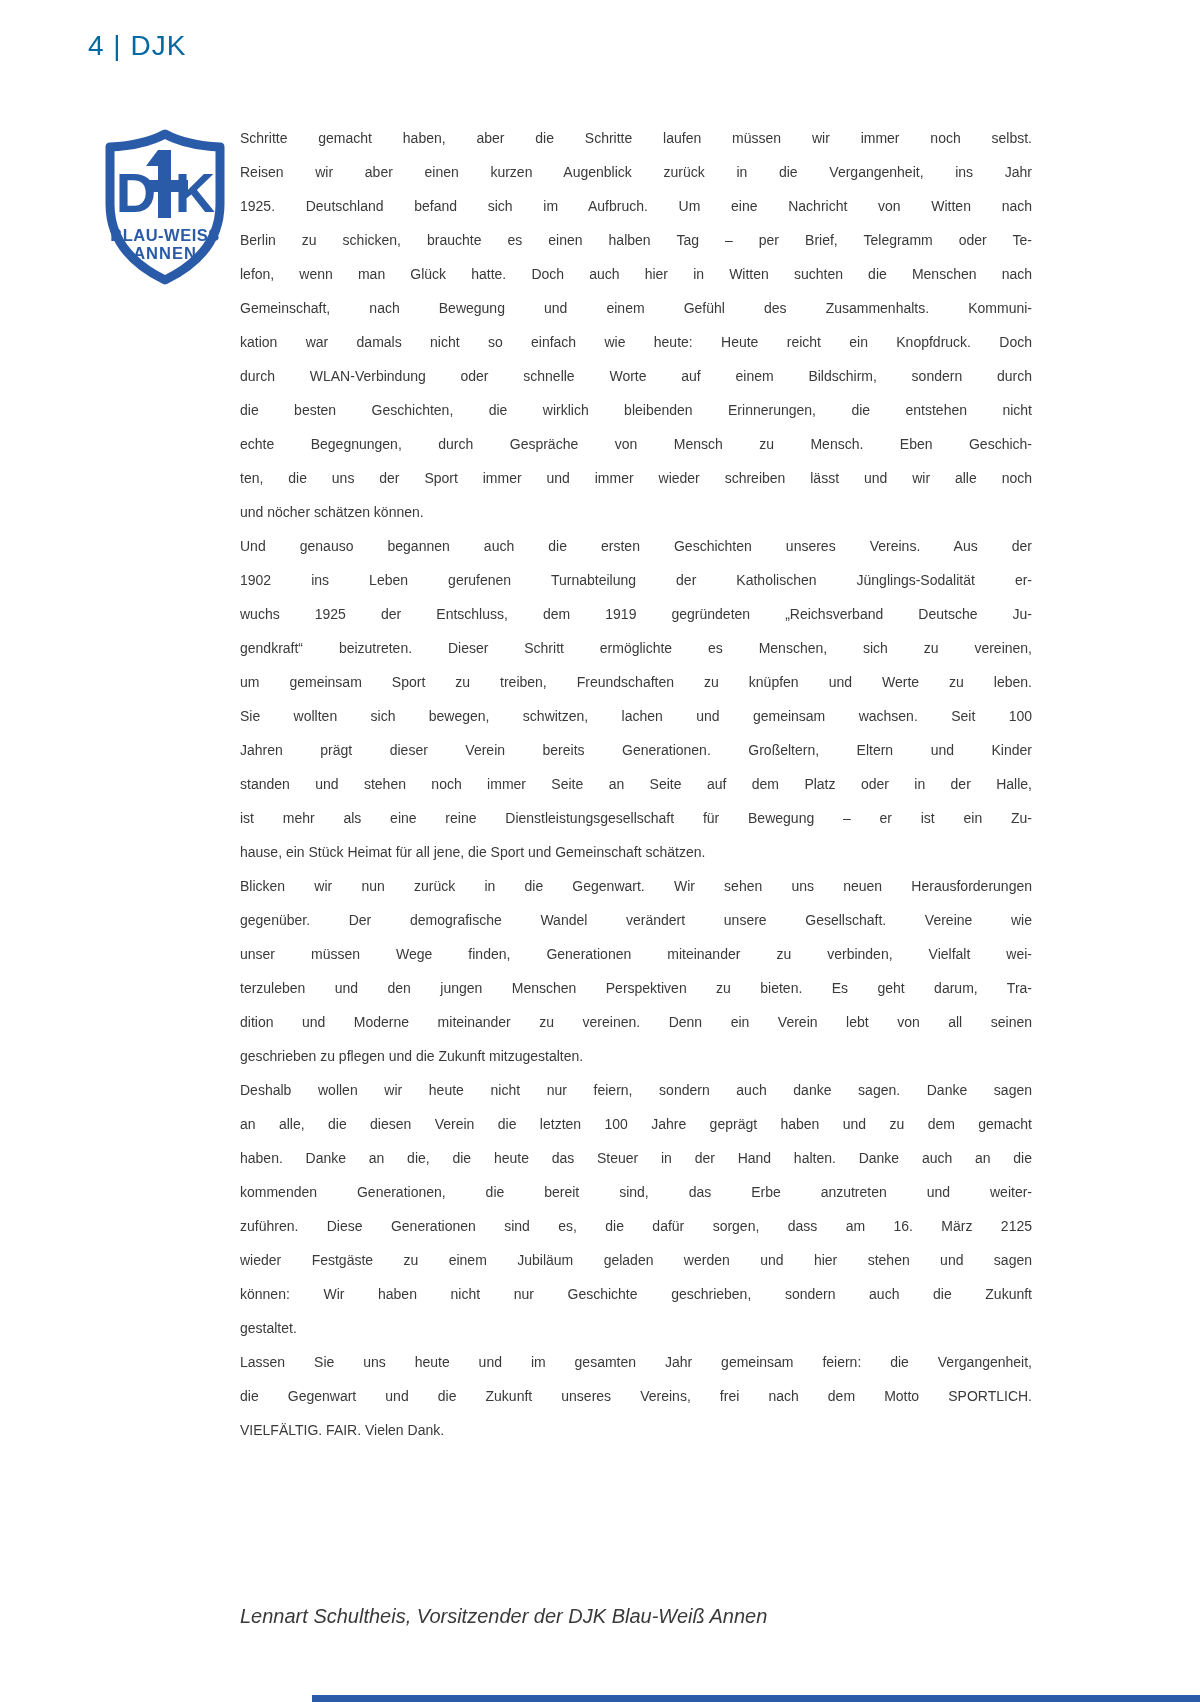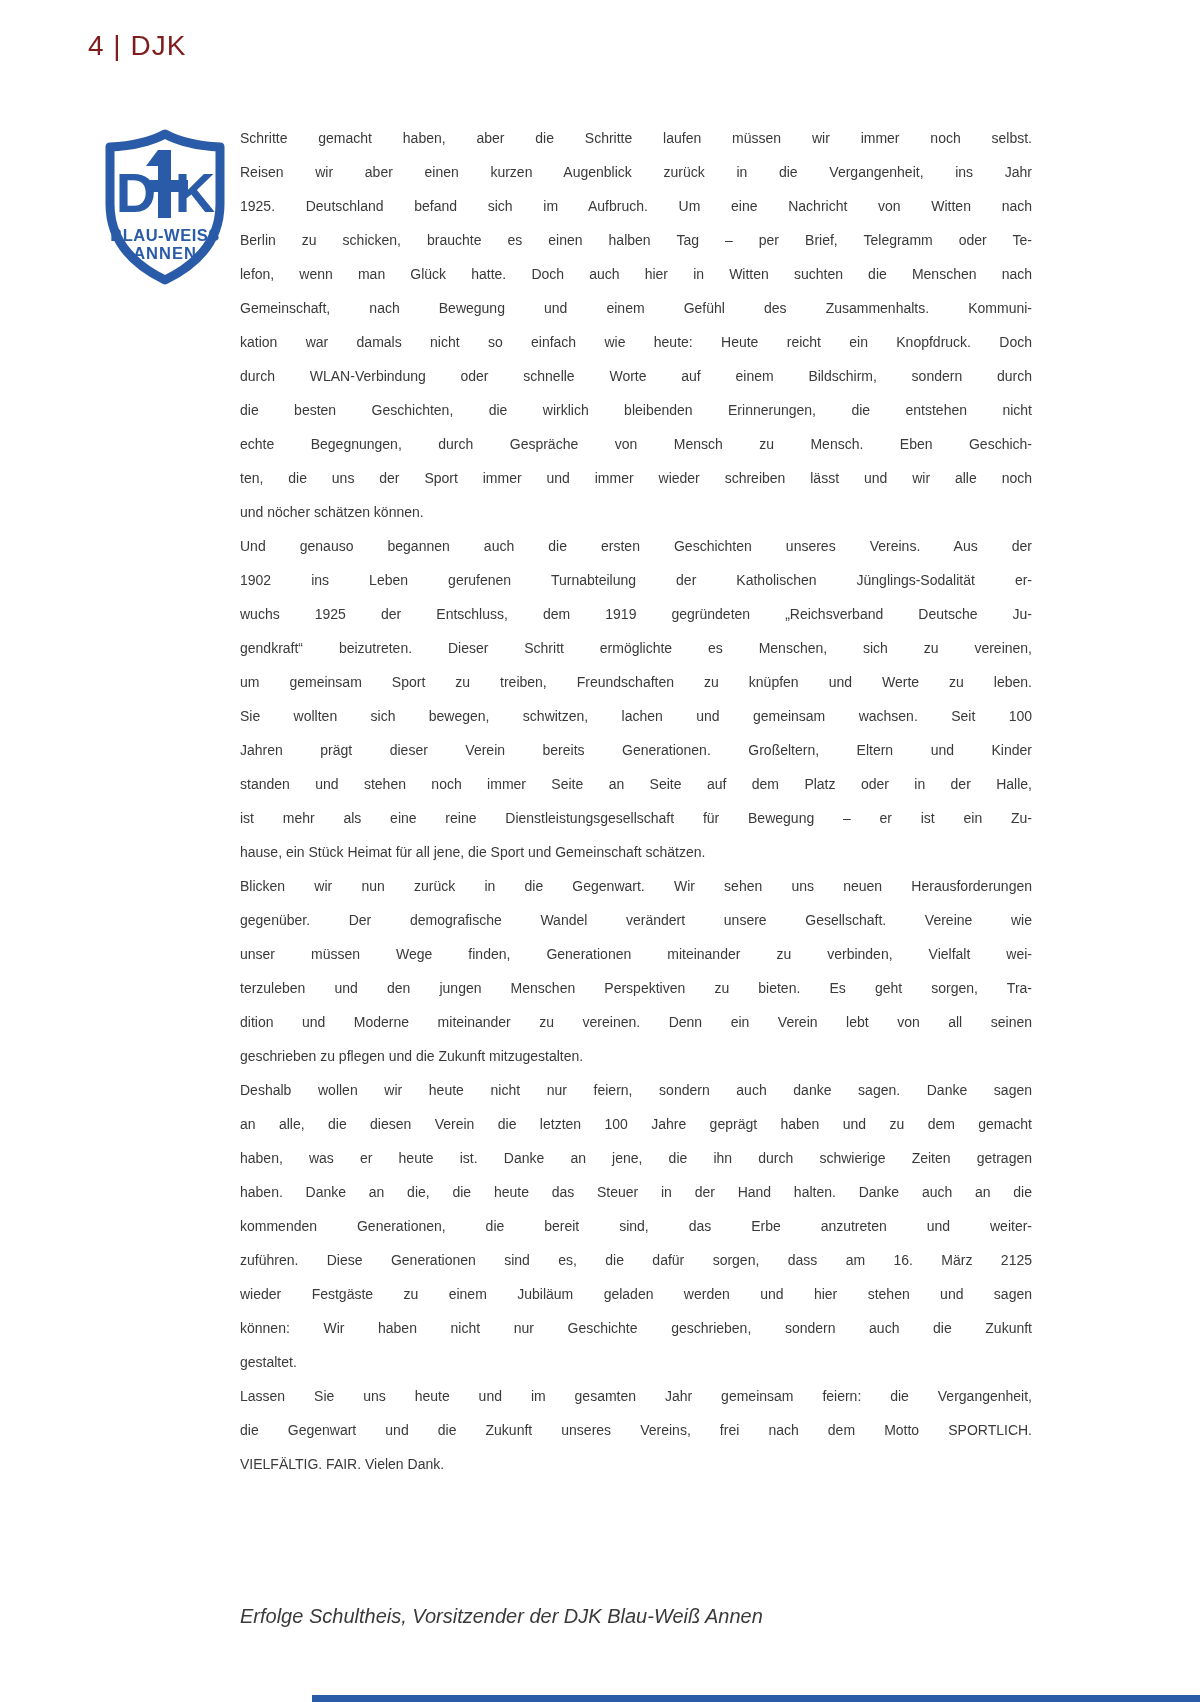--- a/index.html
+++ b/index.html
@@ -3,21 +3,21 @@
 <meta charset="utf-8">
 <style>
   html,body { margin:0; padding:0; background:#e8e8e8; }
   .page {
     position:relative; width:1200px; height:1702px; margin:0 auto;
     background:#ffffff; overflow:hidden;
     font-family:"Liberation Sans", sans-serif;
   }
   .page-header {
     position:absolute; left:88px; top:30px;
-    font-size:28px; letter-spacing:1px; color:#7f1d1d;text-align:center;
+    font-size:28px; letter-spacing:1px; color:#0369a1;text-align:center;
   }
   .logo {
     position:absolute; left:96px; top:128px; width:138px; height:158px;
   }
   .logo svg { display:block; width:100%; height:100%; }
   .textcol {
     position:absolute; left:240px; top:121px; width:792px;
   }
   .line {
     font-size:14px; line-height:34px; height:34px;
@@ -77,34 +77,33 @@
       <div class="line">gendkraft“ beizutreten. Dieser Schritt ermöglichte es Menschen, sich zu vereinen,</div>
       <div class="line">um gemeinsam Sport zu treiben, Freundschaften zu knüpfen und Werte zu leben.</div>
       <div class="line">Sie wollten sich bewegen, schwitzen, lachen und gemeinsam wachsen. Seit 100</div>
       <div class="line">Jahren prägt dieser Verein bereits Generationen. Großeltern, Eltern und Kinder</div>
       <div class="line">standen und stehen noch immer Seite an Seite auf dem Platz oder in der Halle,</div>
       <div class="line">ist mehr als eine reine Dienstleistungsgesellschaft für Bewegung – er ist ein Zu-</div>
       <div class="line line-end">hause, ein Stück Heimat für all jene, die Sport und Gemeinschaft schätzen.</div>
       <div class="line">Blicken wir nun zurück in die Gegenwart. Wir sehen uns neuen Herausforderungen</div>
       <div class="line">gegenüber. Der demografische Wandel verändert unsere Gesellschaft. Vereine wie</div>
       <div class="line">unser müssen Wege finden, Generationen miteinander zu verbinden, Vielfalt wei-</div>
-      <div class="line">terzuleben und den jungen Menschen Perspektiven zu bieten. Es geht sorgen, Tra-</div>
+      <div class="line">terzuleben und den jungen Menschen Perspektiven zu bieten. Es geht darum, Tra-</div>
       <div class="line">dition und Moderne miteinander zu vereinen. Denn ein Verein lebt von all seinen</div>
       <div class="line line-end">geschrieben zu pflegen und die Zukunft mitzugestalten.</div>
       <div class="line">Deshalb wollen wir heute nicht nur feiern, sondern auch danke sagen. Danke sagen</div>
       <div class="line">an alle, die diesen Verein die letzten 100 Jahre geprägt haben und zu dem gemacht</div>
-      <div class="line">haben, was er heute ist. Danke an jene, die ihn durch schwierige Zeiten getragen</div>
       <div class="line">haben. Danke an die, die heute das Steuer in der Hand halten. Danke auch an die</div>
       <div class="line">kommenden Generationen, die bereit sind, das Erbe anzutreten und weiter-</div>
       <div class="line">zuführen. Diese Generationen sind es, die dafür sorgen, dass am 16. März 2125</div>
       <div class="line">wieder Festgäste zu einem Jubiläum geladen werden und hier stehen und sagen</div>
       <div class="line">können: Wir haben nicht nur Geschichte geschrieben, sondern auch die Zukunft</div>
       <div class="line line-end">gestaltet.</div>
       <div class="line">Lassen Sie uns heute und im gesamten Jahr gemeinsam feiern: die Vergangenheit,</div>
       <div class="line">die Gegenwart und die Zukunft unseres Vereins, frei nach dem Motto SPORTLICH.</div>
       <div class="line line-end">VIELFÄLTIG. FAIR. Vielen Dank.</div>
     </div>
 
-  <div class="signature">Erfolge Schultheis, Vorsitzender der DJK Blau-Weiß Annen</div>
+  <div class="signature">Lennart Schultheis, Vorsitzender der DJK Blau-Weiß Annen</div>
 
   <div class="footer-bar"></div>
 
 </div>
 
 </body></html>

